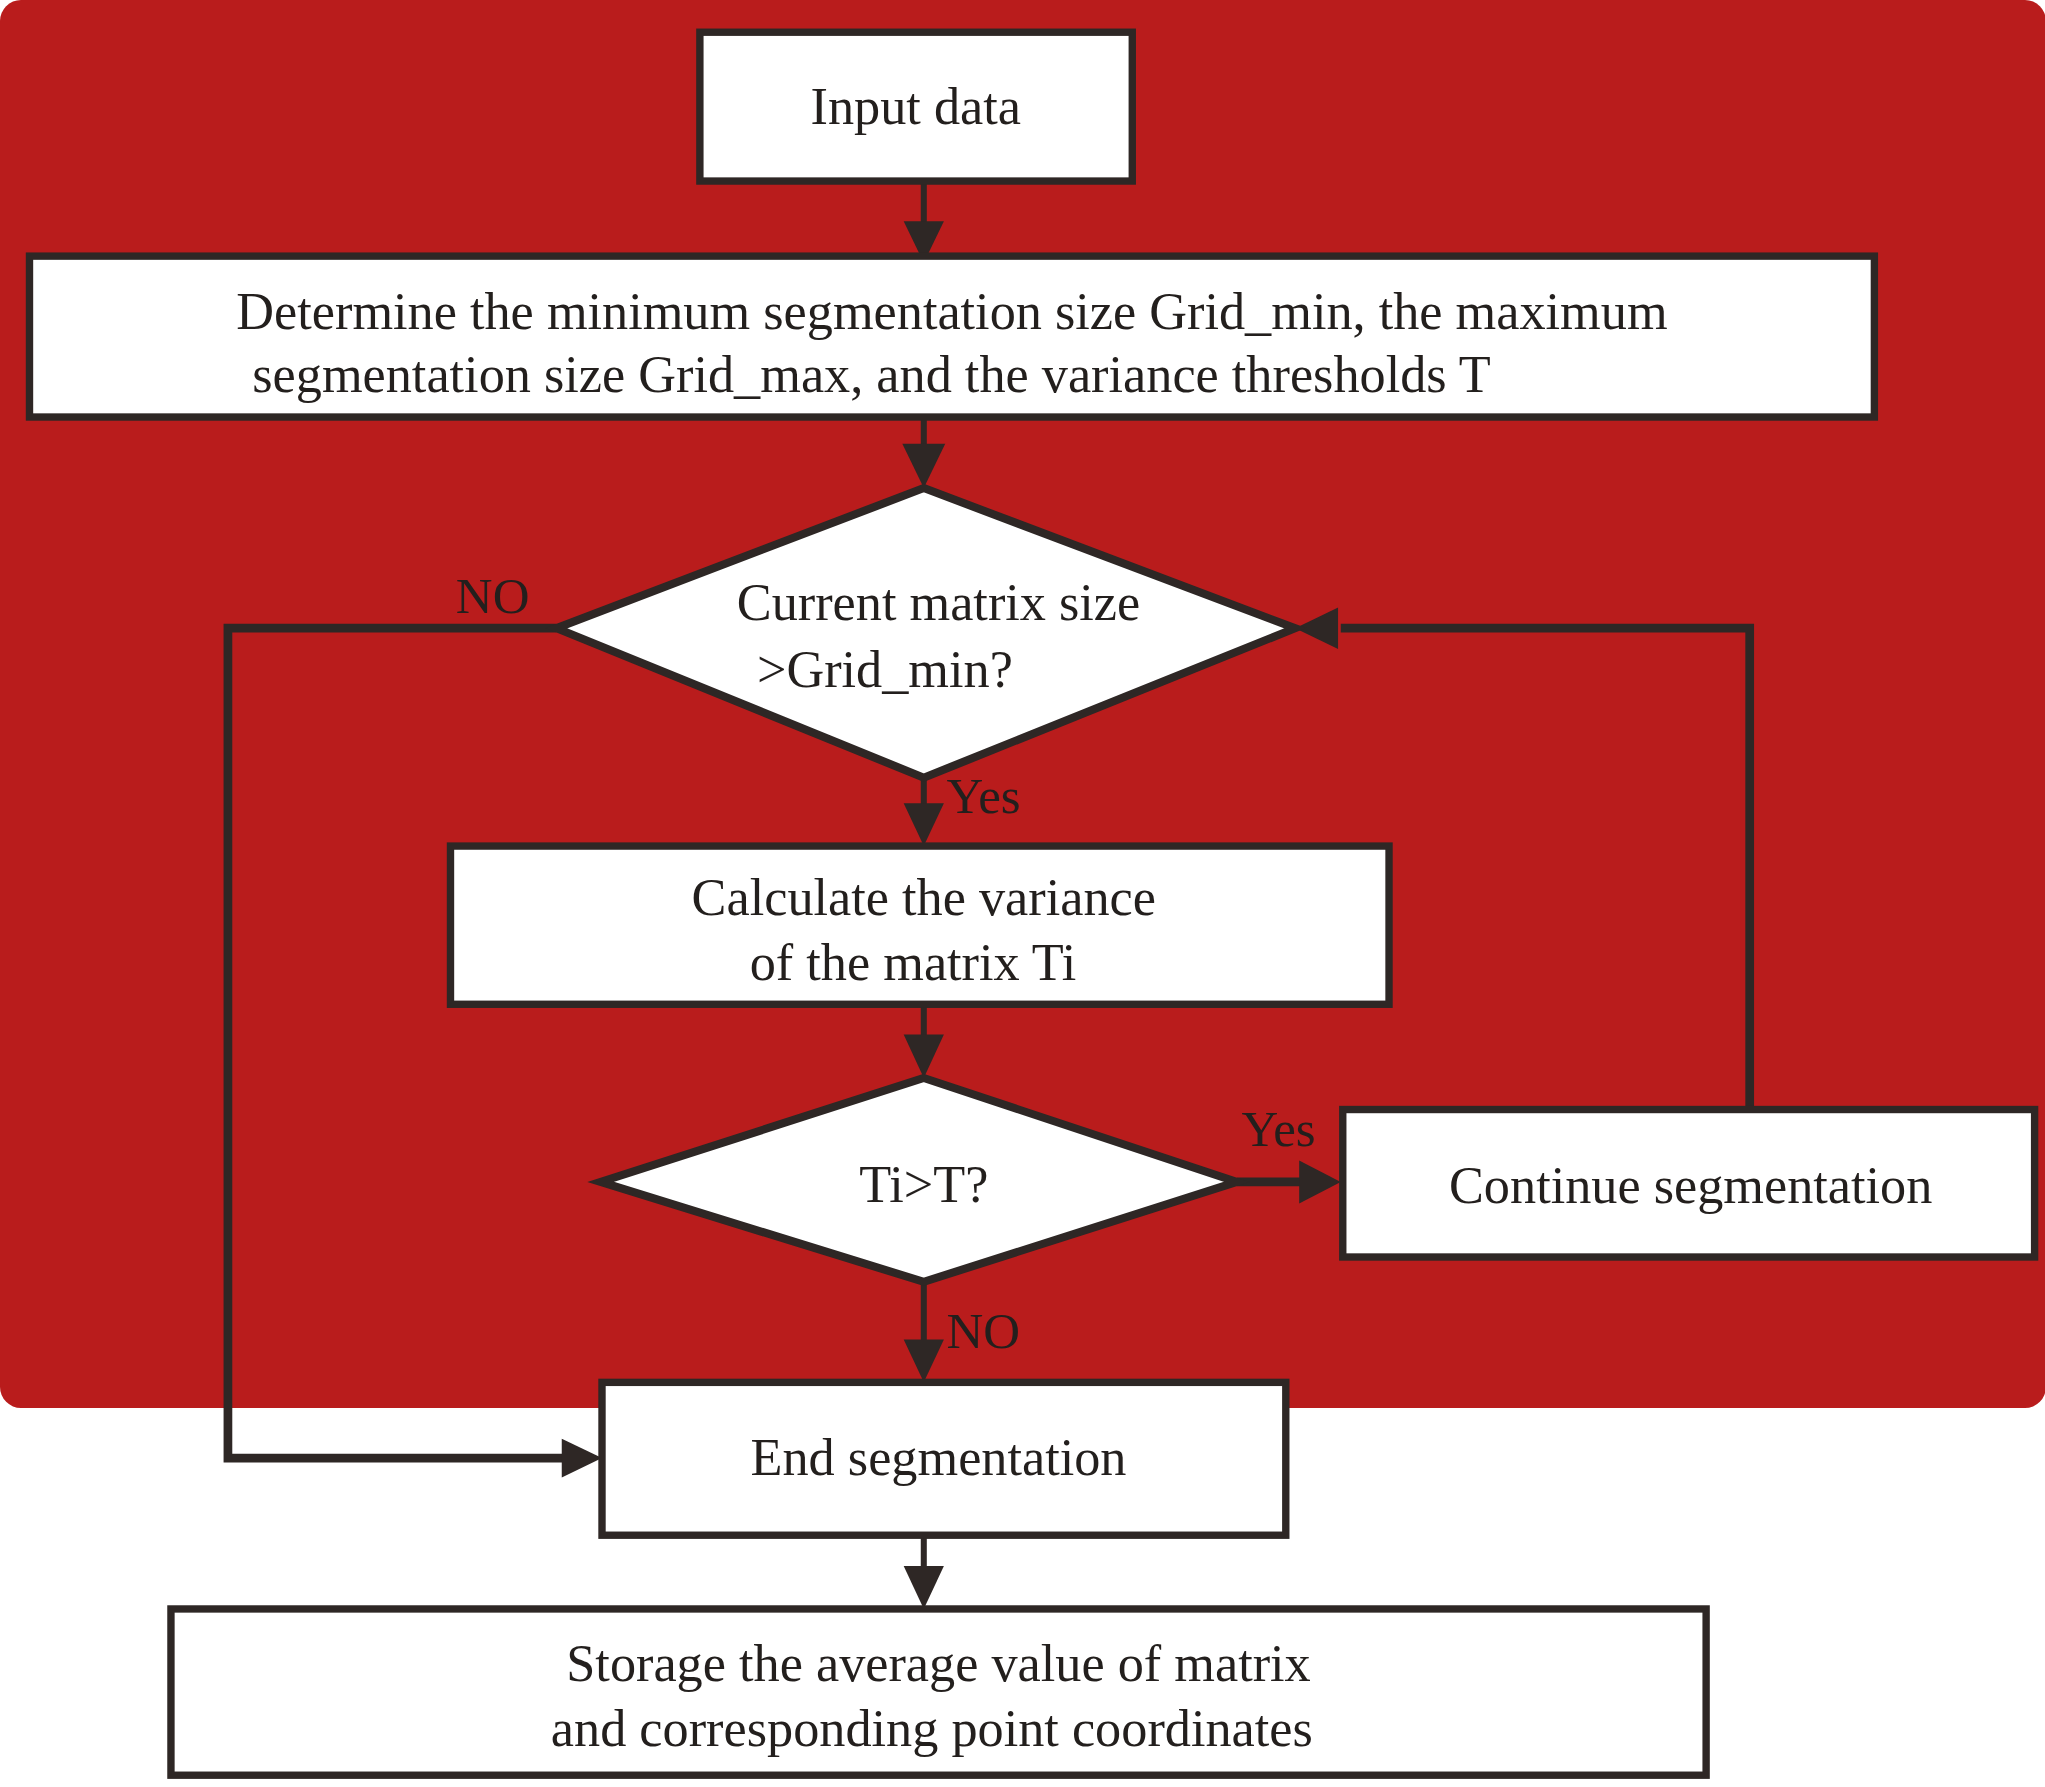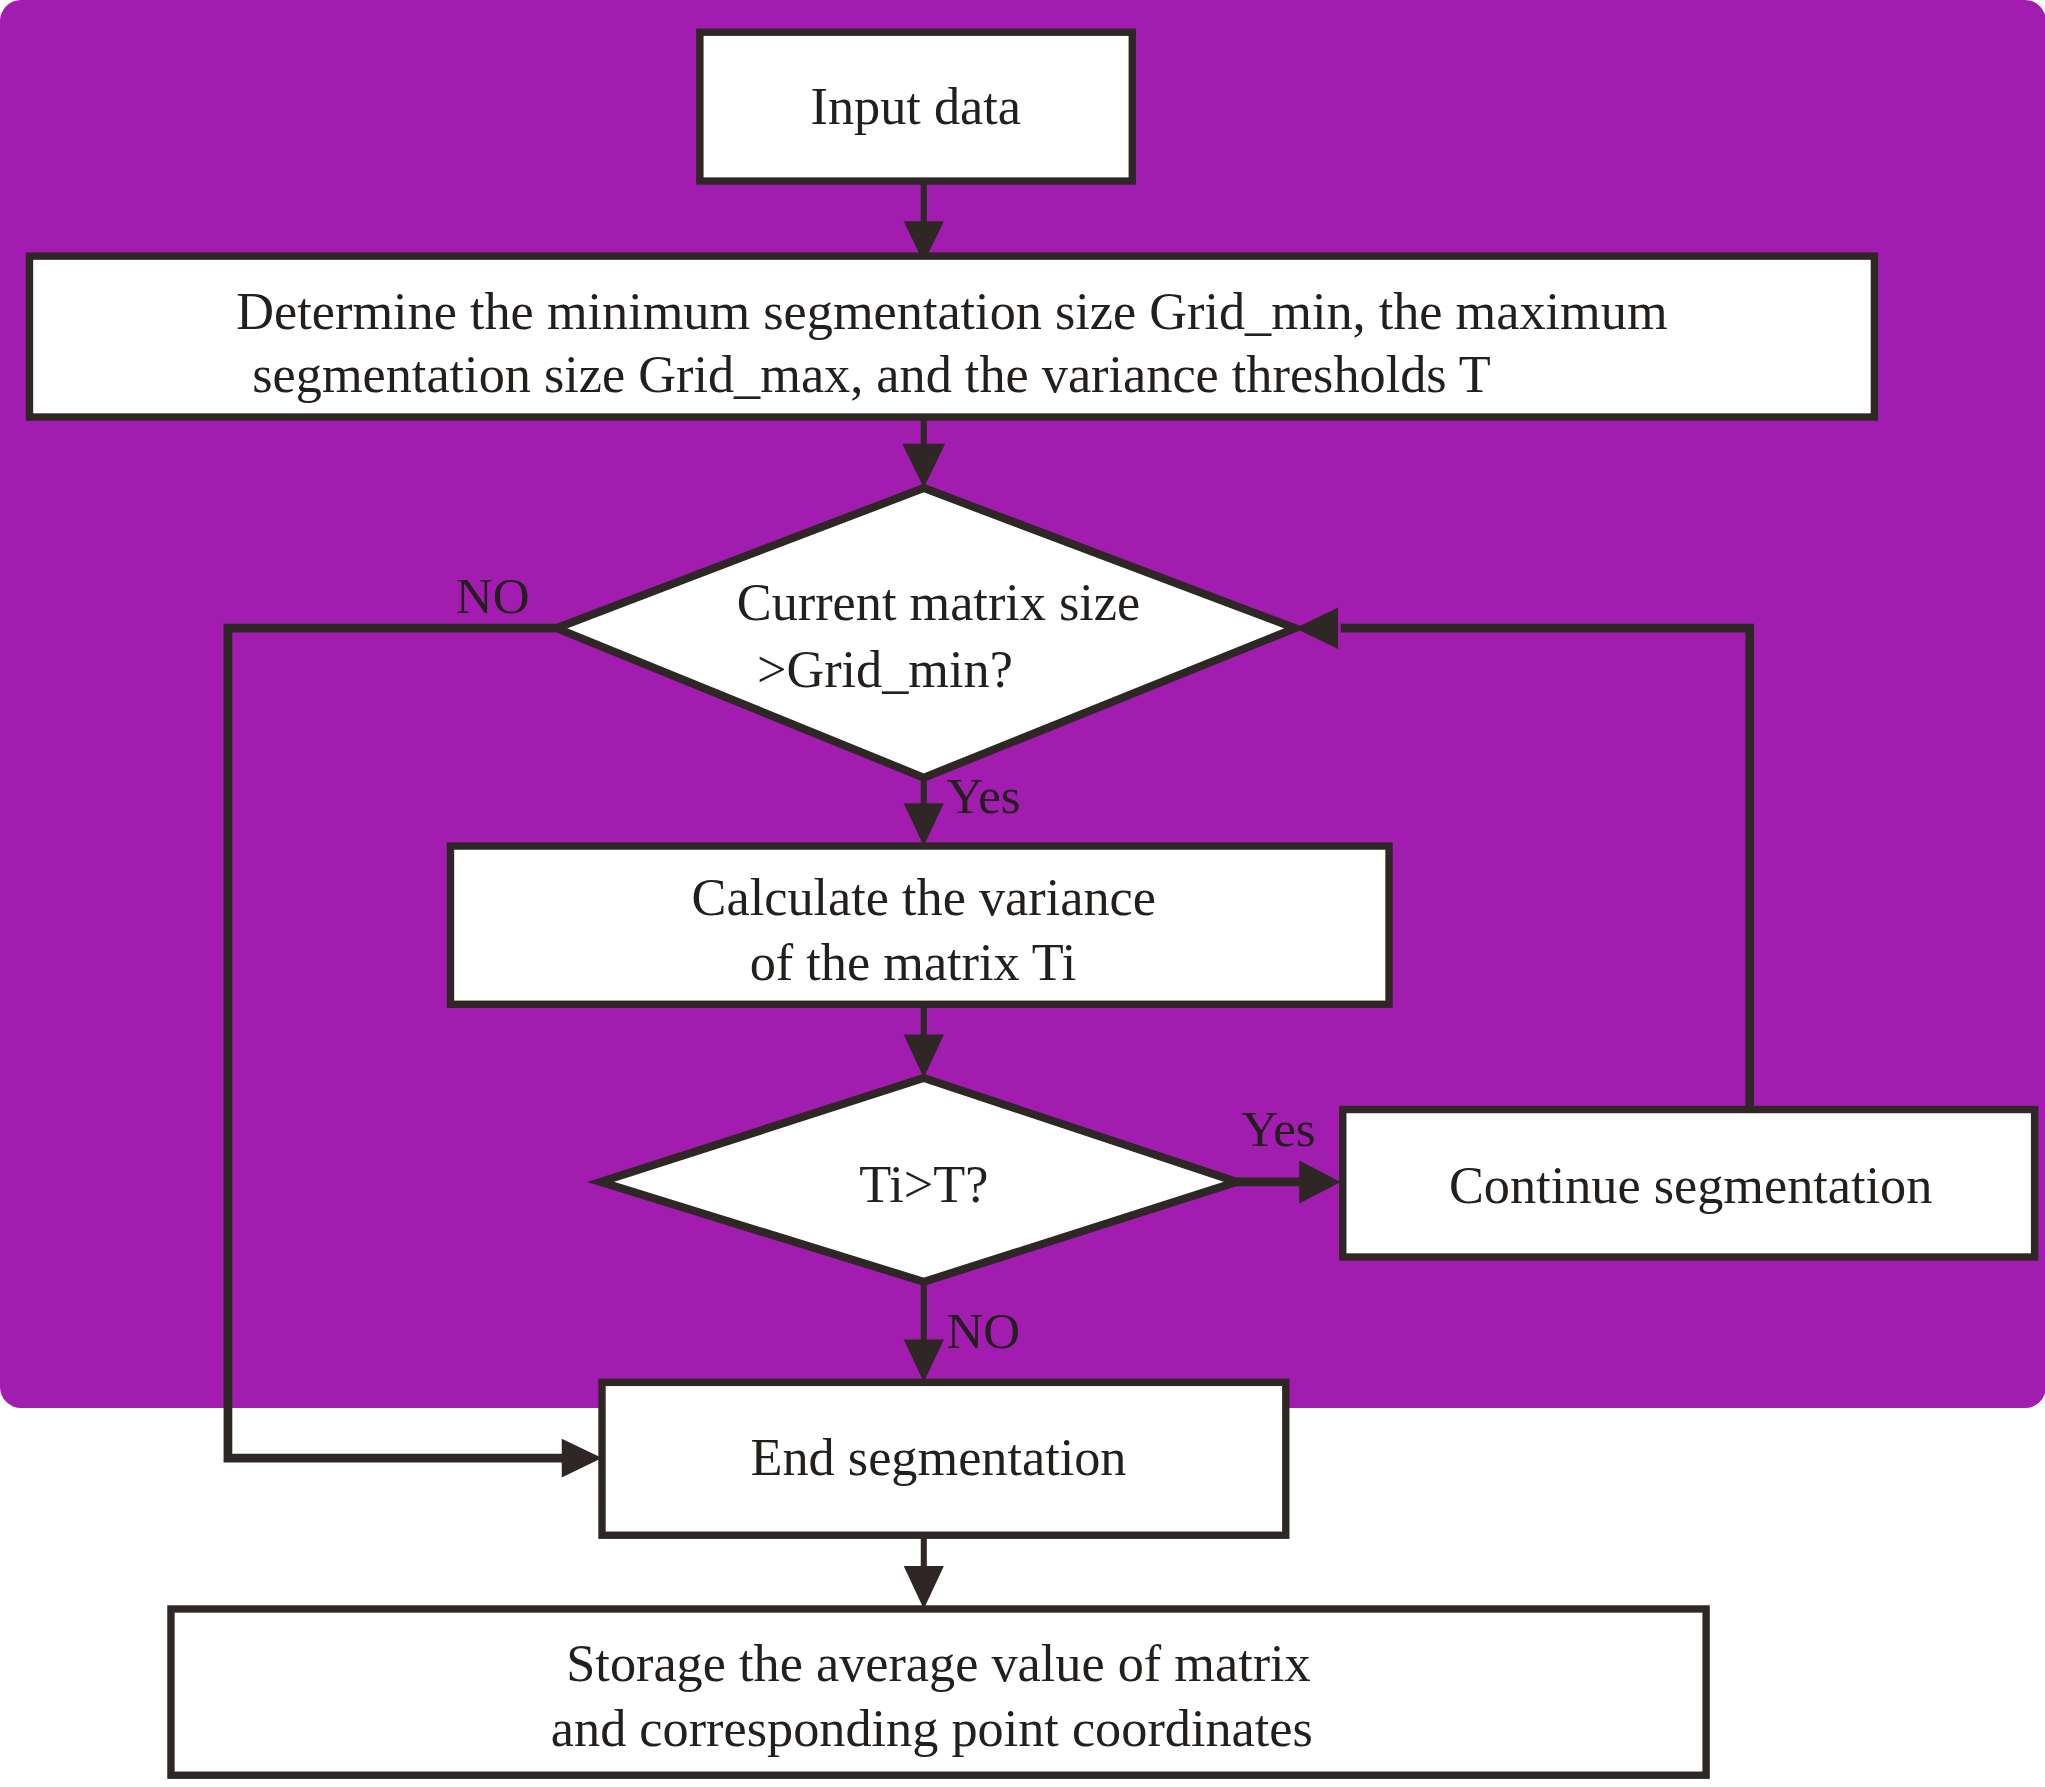--- a/index.html
+++ b/index.html
@@ -10,21 +10,21 @@
   body {
     width: 2046px;
     height: 1788px;
     font-family: "Liberation Serif", "DejaVu Serif", serif;
     overflow: hidden;
   }
   #flowchart-root {
     position: relative;
     width: 2046px;
     height: 1408px;
-    background: #a21caf;
+    background: #b91c1c;
     border-radius: 21px;
   }
   svg#flow-svg {
     position: absolute;
     top: 0;
     left: 0;
     width: 2046px;
     height: 1788px;
     display: block;
   }

